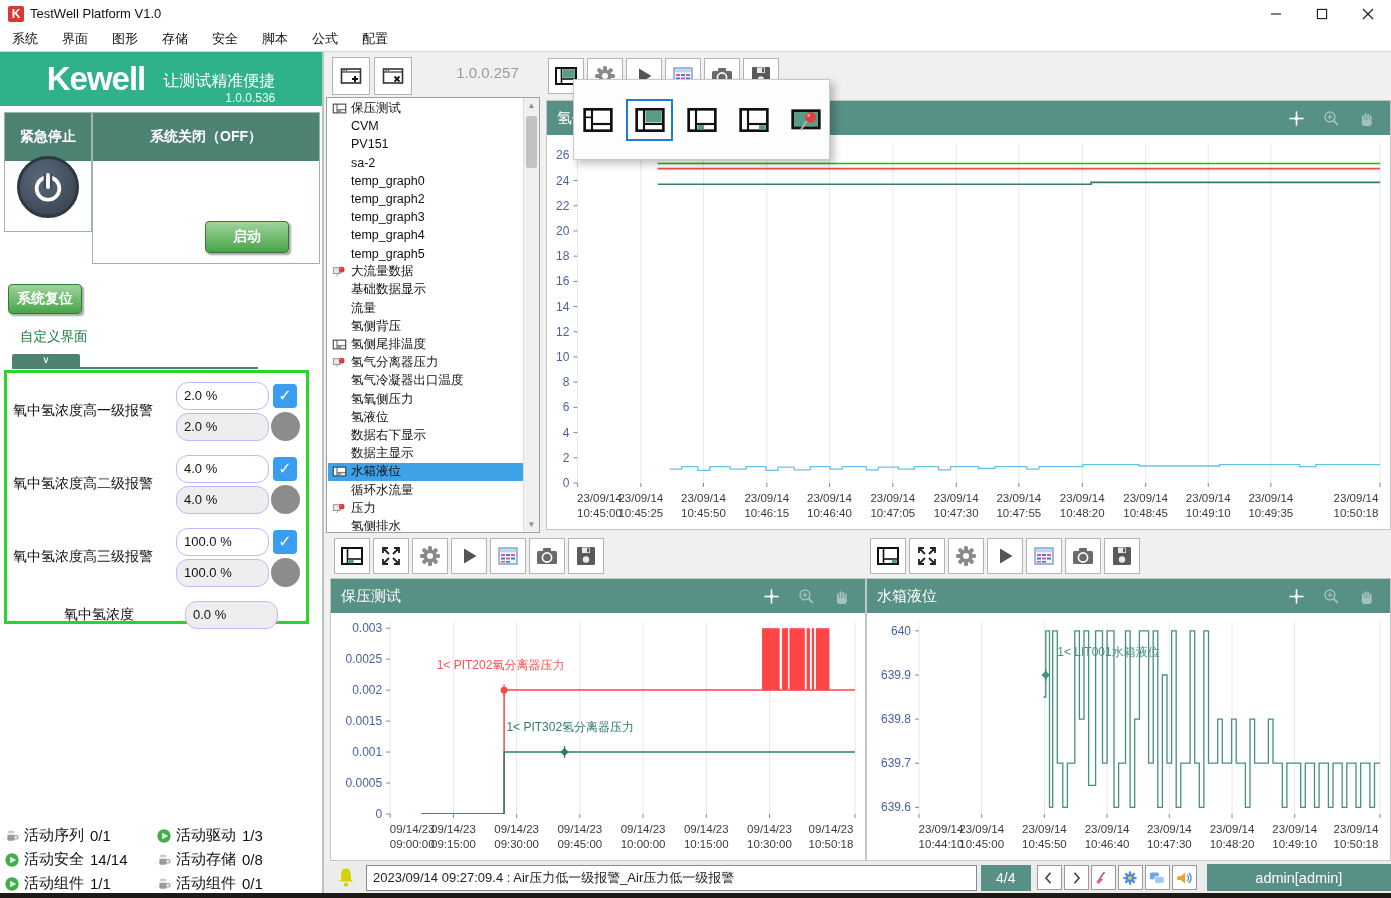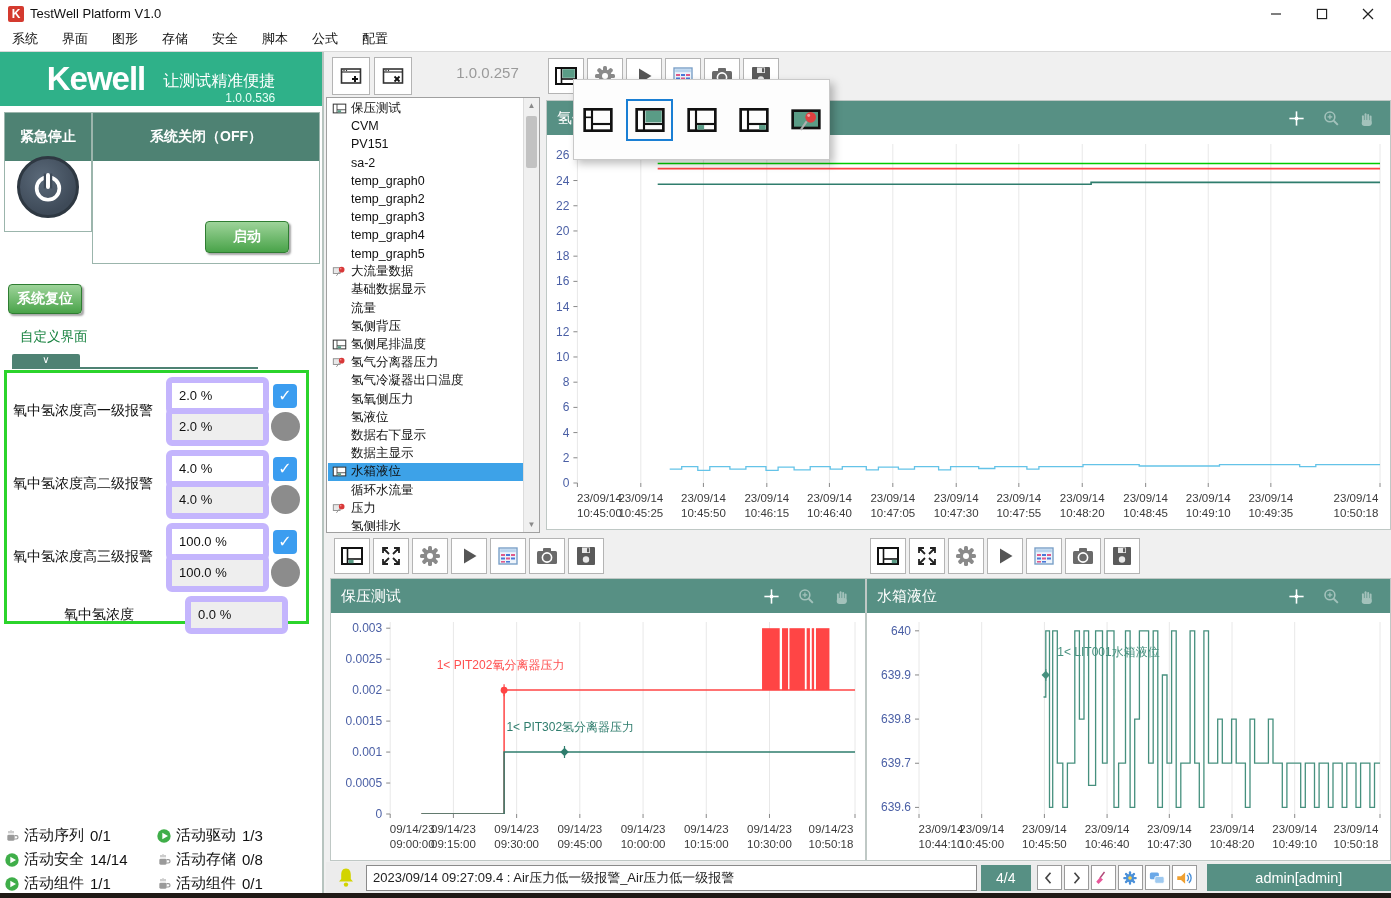--- a/index.html
+++ b/index.html
@@ -30,21 +30,21 @@
   .custom-label{font-size:13.5px;color:#15803d;margin-left:20px;}
   .custom-select{flex:1;margin:0 6px 0 8px;font-size:13.5px;color:#111;border-bottom:1px solid #8a8a8a;display:flex;justify-content:space-between;align-items:flex-end;height:22px;cursor:pointer;}
   .dd-arrow{color:#5c8d80;font-size:12px;}
   .collapse-bar{position:absolute;left:12px;top:302px;width:246px;height:13px;border-bottom:2px solid #4e8273;cursor:pointer;}
   .collapse-bar .chev{position:absolute;left:0;top:0;width:68px;height:13px;background:#4e8273;color:#fff;font-size:10px;line-height:12px;text-align:center;border-radius:2px 2px 0 0;}
   .alarm-panel{position:absolute;left:4px;top:318px;width:305px;height:254px;border:3px solid #2bd42b;background:#fff;padding-top:8px;box-sizing:border-box;}
   .alarm-row{display:flex;margin:0 6px 13px 6px;height:60px;}
   .alarm-label{width:172px;display:flex;align-items:center;font-size:14px;color:#111;}
   .alarm-fields{flex:1;display:flex;flex-direction:column;gap:2px;}
   .f-line{display:flex;align-items:center;height:29px;position:relative;}
-  .field{width:84px;height:26px;border:6px solid #c4b5fd;border-radius:6px;background:#fff;font-size:13px;color:#111;display:flex;align-items:center;padding-left:7px;}
+  .field{width:84px;height:26px;border:1px solid #c4b5fd;border-radius:12px;background:#fff;font-size:13px;color:#111;display:flex;align-items:center;padding-left:7px;}
   .field.ro{background:#eee;}
   .cbx{width:24px;height:24px;background:#3b9df0;border-radius:4px;color:#fff;font-size:16px;display:flex;align-items:center;justify-content:center;margin-left:4px;cursor:pointer;}
   .gray-dot{width:29px;height:29px;border-radius:50%;background:#8c8c8c;margin-left:2px;}
   .readout-row{display:flex;margin:6px 6px 0 6px;align-items:center;}
   .readout-row .alarm-label{justify-content:center;width:172px;}
   .activity-grid{position:absolute;left:4px;top:774px;width:314px;display:grid;grid-template-columns:152px 1fr;row-gap:5px;}
   .act-item{display:flex;align-items:center;gap:4px;font-size:15px;color:#111;}
   .act-val{margin-left:2px;}
   
   .mini-toolbar{position:absolute;left:332px;top:57px;display:flex;gap:4px;}

